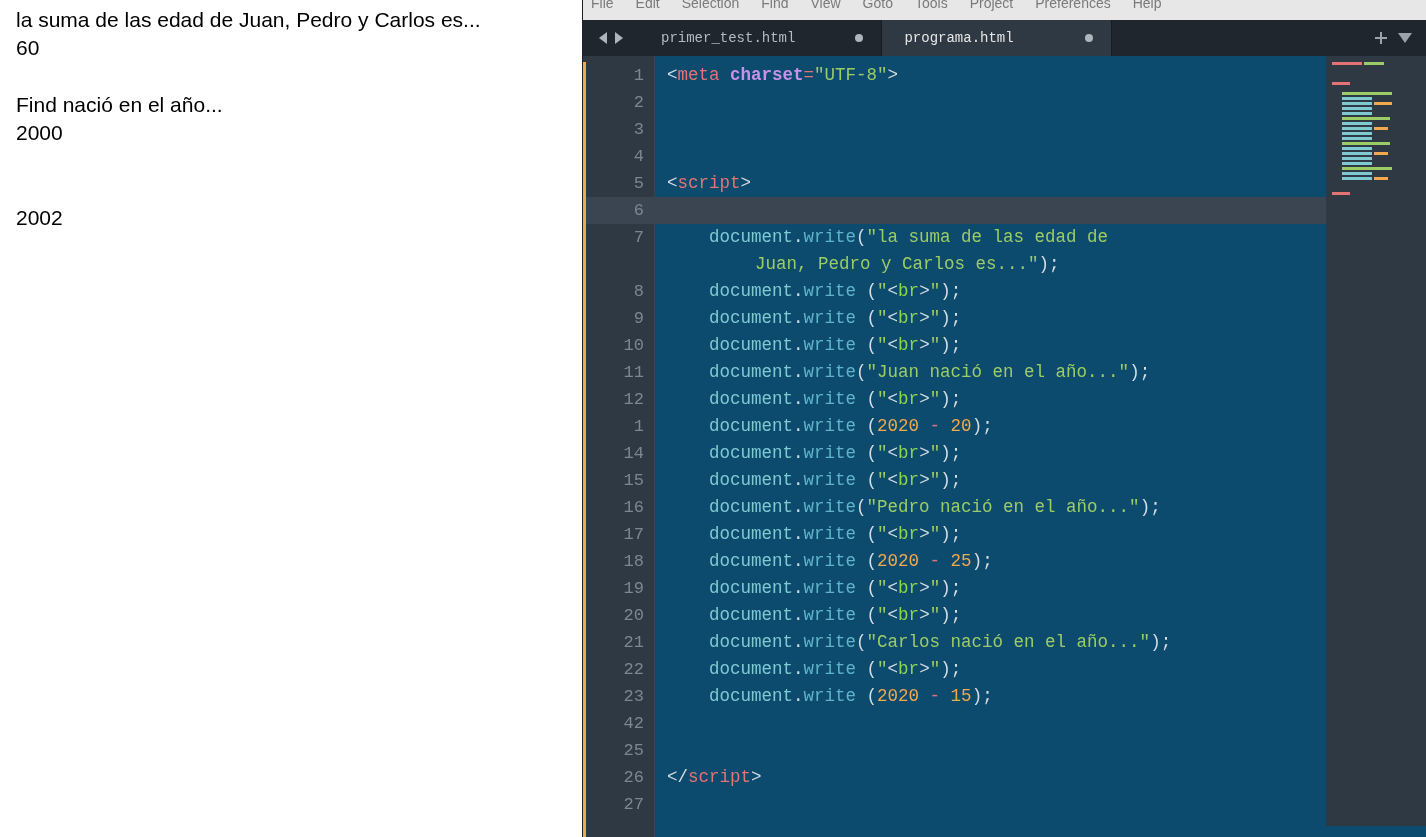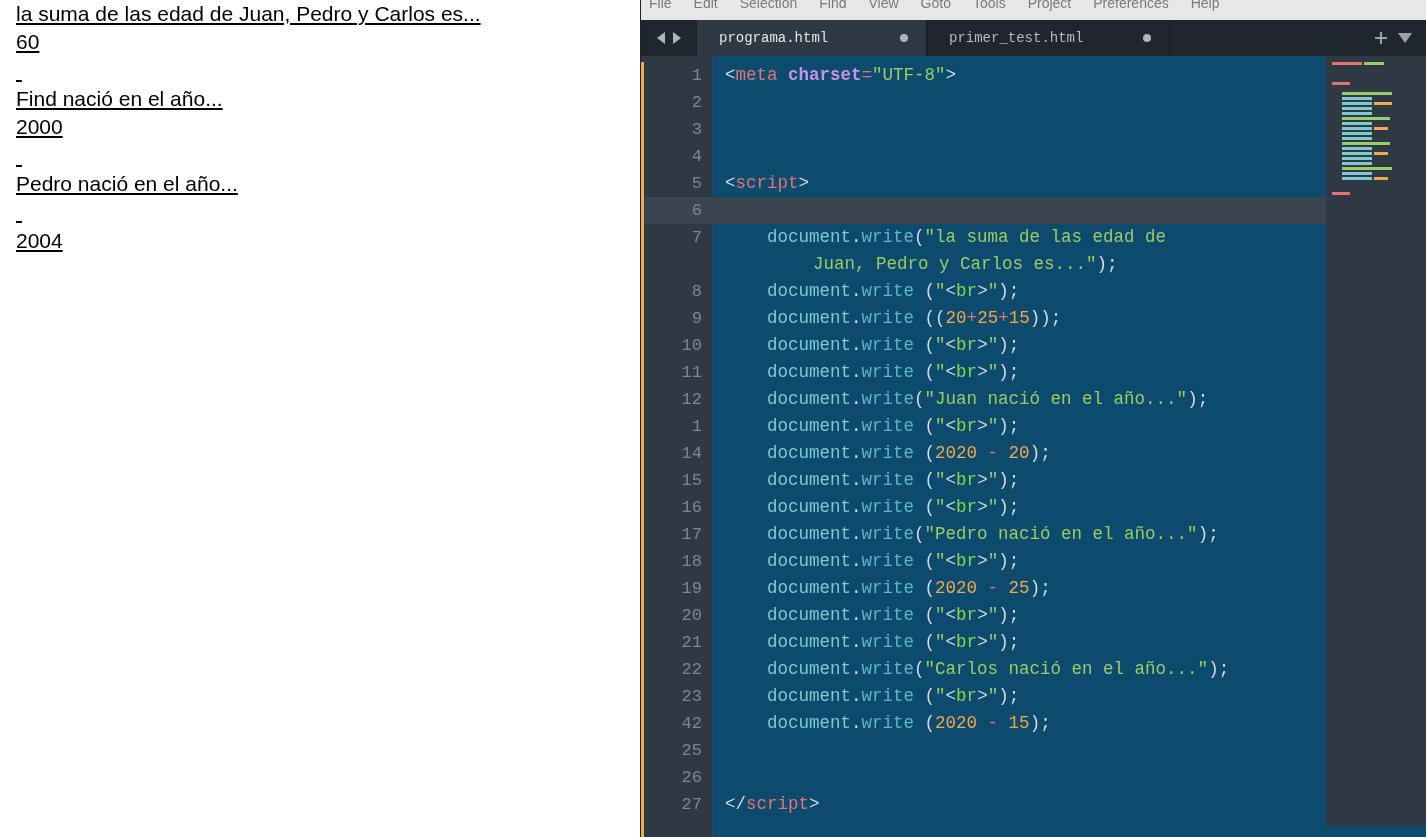--- a/index.html
+++ b/index.html
@@ -1,28 +1,27 @@
 <!DOCTYPE html>
 <html><head>
 <meta charset="utf-8">
 <style>
   * { box-sizing: border-box; margin: 0; padding: 0; }
   html, body { width: 1426px; height: 837px; overflow: hidden; font-family: Arial, sans-serif; }
   .app { display: flex; width: 100%; height: 100%; }
 
   
   .browser-pane {
-    width: 640px;
+    width: 582px;
     height: 100%;
     background: #ffffff;
-    padding: 0 16px;
+    padding: 6px 16px;
     font-size: 21px;
     line-height: 1.35;
     color: #000;
-    text-decoration: underline;
   }
   .browser-pane p { margin: 0; }
 
   
   .editor-pane {
     flex: 1;
     height: 100%;
     background: #0c4a6e;
     display: flex;
     flex-direction: column;
@@ -155,23 +154,22 @@
 
 <div class="app">
 
   <div class="browser-pane">
     <p>la suma de las edad de Juan, Pedro y Carlos es...</p>
     <p>60</p>
     <p>&nbsp;</p>
     <p>Find nació en el año...</p>
     <p>2000</p>
     <p>&nbsp;</p>
-    <p>Pedro nació en el año...</p>
     <p>&nbsp;</p>
-    <p>2004</p>
+    <p>2002</p>
   </div>
 
   <div class="editor-pane">
 
     <div class="menubar">
       <span>File</span>
       <span>Edit</span>
       <span>Selection</span>
       <span>Find</span>
       <span>View</span>
@@ -184,26 +182,26 @@
 
     <div class="tabbar">
       <div class="tab-nav">
         <svg viewBox="0 0 10 12">
             <polygon points="8,0 8,12 0,6" fill="#aeb6bd"></polygon>
           </svg>
         <svg viewBox="0 0 10 12">
             <polygon points="2,0 2,12 10,6" fill="#aeb6bd"></polygon>
           </svg>
       </div>
+      <div class="tab">
+        <span>primer_test.html</span>
+        <span class="dirty-dot"></span>
+      </div>
       <div class="tab active">
         <span>programa.html</span>
-        <span class="dirty-dot"></span>
-      </div>
-      <div class="tab">
-        <span>primer_test.html</span>
         <span class="dirty-dot"></span>
       </div>
       <div class="tabbar-right">
         <svg width="14" height="14">
             <path d="M7 1v12M1 7h12" stroke="#9aa4ad" stroke-width="2"></path>
           </svg>
         <svg width="14" height="10">
             <polygon points="0,0 14,0 7,10" fill="#9aa4ad"></polygon>
           </svg>
       </div>
@@ -251,21 +249,20 @@
 
         <div class="line"><span class="c-punct">&lt;</span><span class="c-tag">script</span><span class="c-punct">&gt;</span></div>
 
         <div class="line current"></div>
 
         <div class="line">    <span class="c-obj">document</span><span class="c-punct">.</span><span class="c-func">write</span><span class="c-punct">(</span><span class="c-str">"la suma de las edad de </span></div>
         <div class="line"><span class="wrap-cont"><span class="c-str">Juan, Pedro y Carlos es..."</span><span class="c-punct">)</span><span class="c-punct">;</span></span></div>
 
         <div class="line">    <span class="c-obj">document</span><span class="c-punct">.</span><span class="c-func">write</span><span class="c-punct"> (</span><span class="c-str">"</span><span class="c-punct">&lt;</span><span class="c-br">br</span><span class="c-punct">&gt;</span><span class="c-str">"</span><span class="c-punct">)</span><span class="c-punct">;</span></div>
 
-        <div class="line">    <span class="c-obj">document</span><span class="c-punct">.</span><span class="c-func">write</span><span class="c-punct"> </span><span class="c-punct">((</span><span class="c-num">20</span><span class="c-op">+</span><span class="c-num">25</span><span class="c-op">+</span><span class="c-num">15</span><span class="c-punct">))</span><span class="c-punct">;</span></div>
 
         <div class="line">    <span class="c-obj">document</span><span class="c-punct">.</span><span class="c-func">write</span><span class="c-punct"> (</span><span class="c-str">"</span><span class="c-punct">&lt;</span><span class="c-br">br</span><span class="c-punct">&gt;</span><span class="c-str">"</span><span class="c-punct">)</span><span class="c-punct">;</span></div>
 
         <div class="line">    <span class="c-obj">document</span><span class="c-punct">.</span><span class="c-func">write</span><span class="c-punct"> (</span><span class="c-str">"</span><span class="c-punct">&lt;</span><span class="c-br">br</span><span class="c-punct">&gt;</span><span class="c-str">"</span><span class="c-punct">)</span><span class="c-punct">;</span></div>
 
         <div class="line">    <span class="c-obj">document</span><span class="c-punct">.</span><span class="c-func">write</span><span class="c-punct">(</span><span class="c-str">"Juan nació en el año..."</span><span class="c-punct">)</span><span class="c-punct">;</span></div>
 
         <div class="line">    <span class="c-obj">document</span><span class="c-punct">.</span><span class="c-func">write</span><span class="c-punct"> (</span><span class="c-str">"</span><span class="c-punct">&lt;</span><span class="c-br">br</span><span class="c-punct">&gt;</span><span class="c-str">"</span><span class="c-punct">)</span><span class="c-punct">;</span></div>
 
         <div class="line">    <span class="c-obj">document</span><span class="c-punct">.</span><span class="c-func">write</span><span class="c-punct"> (</span><span class="c-num">2020</span><span class="c-op"> - </span><span class="c-num">20</span><span class="c-punct">)</span><span class="c-punct">;</span></div>

